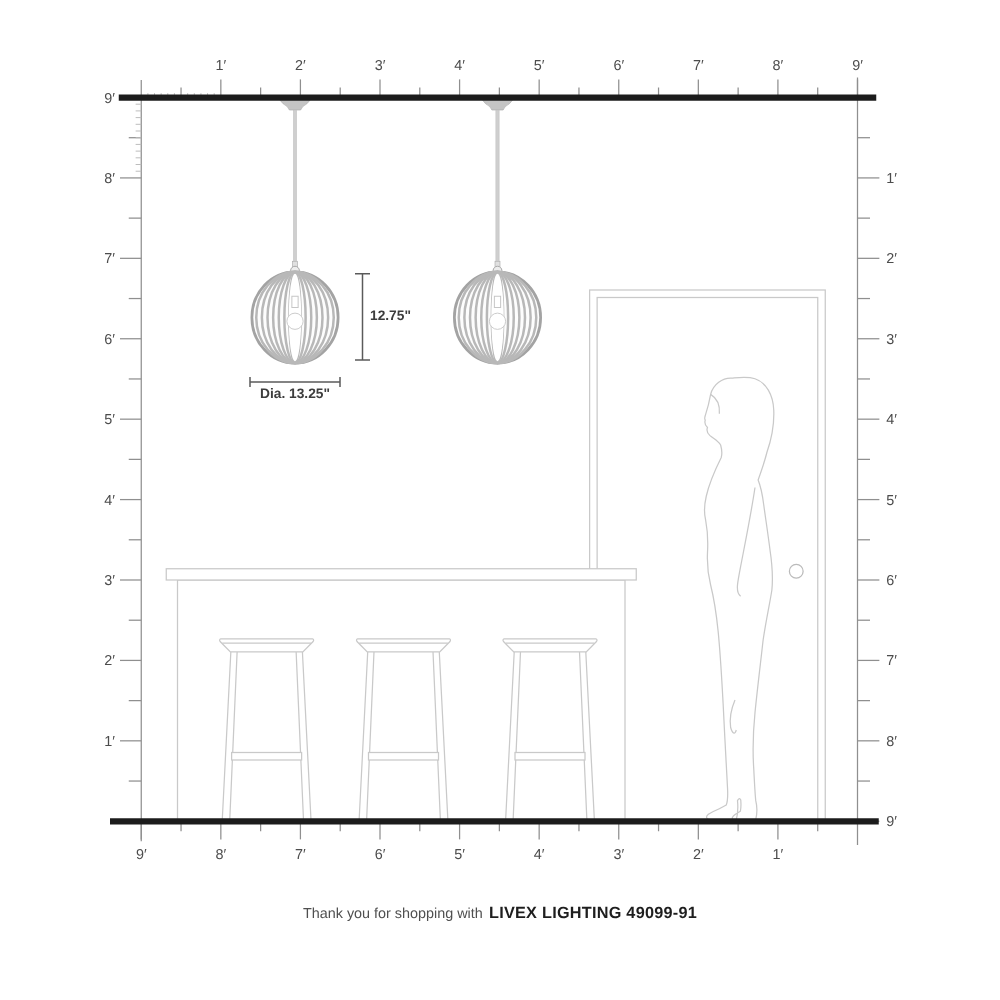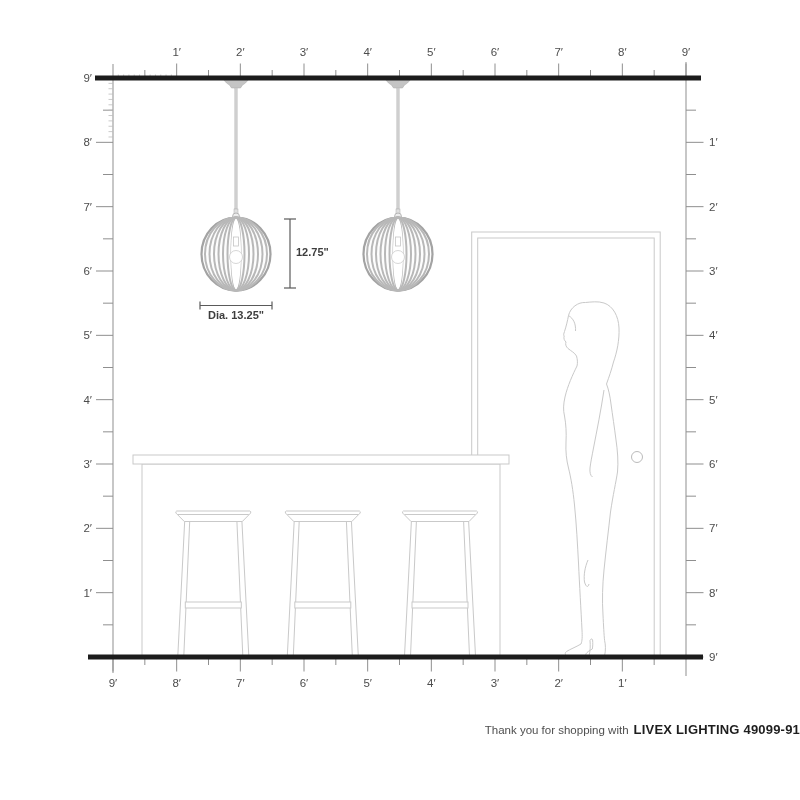--- a/index.html
+++ b/index.html
@@ -8,21 +8,21 @@
   svg{position:absolute;left:0;top:0;}
   .heavy{stroke:#1c1c1c;stroke-width:5;fill:none;}
   .rline{stroke:#8f8f8f;stroke-width:1;fill:none;}
   .tick{stroke:#8f8f8f;stroke-width:1;}
   .tick.minor{stroke:#bdbdbd;stroke-width:.8;}
   .ruler-label{font-family:"Liberation Sans",sans-serif;font-size:11.5px;fill:#4c4c4c;}
   .furn{fill:#ffffff;stroke:#c9c9c9;stroke-width:1;}
   .furn-line{fill:none;stroke:#c9c9c9;stroke-width:1;}
   .dim{stroke:#5a5a5a;stroke-width:1.2;fill:none;}
   .dim-label{font-family:"Liberation Sans",sans-serif;font-size:11px;font-weight:bold;fill:#3d3d3d;}
-  .caption{position:absolute;left:0;top:722px;width:100%;text-align:right;color:#4f4f4f;
+  .caption{position:absolute;left:0;top:722px;width:100%;text-align:center;color:#4f4f4f;
            font-size:11.5px;}
   .caption .brand{font-weight:bold;color:#1e1e1e;font-size:13px;margin-left:5px;letter-spacing:.2px;}
 </style>
 </head>
 <body>
 
 <div class="canvas">
   <svg width="800" height="800" viewBox="0 0 800 800">
     <defs>
       <g id="pendant-def">

